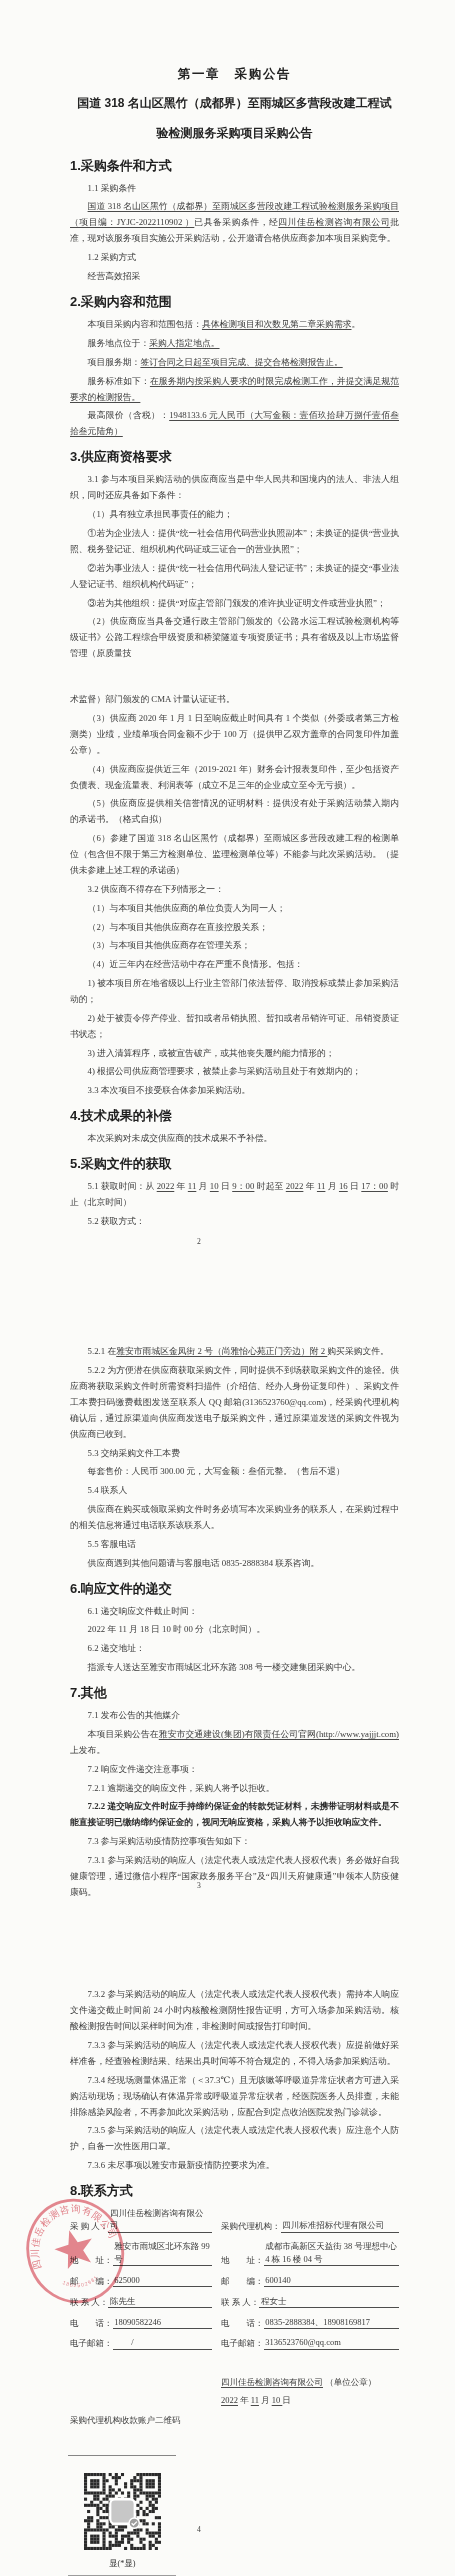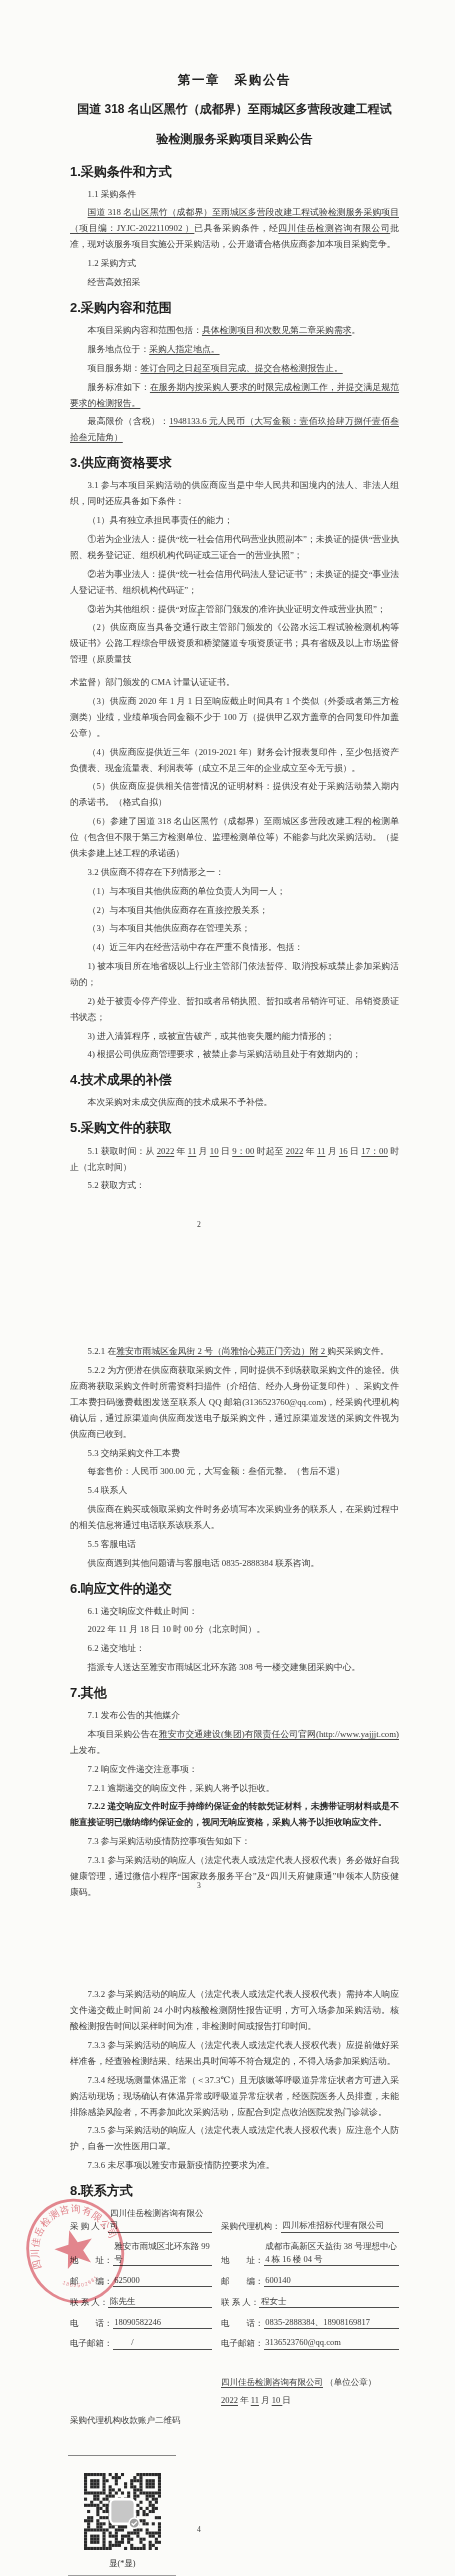--- a/index.html
+++ b/index.html
@@ -1,21 +1,21 @@
 <!DOCTYPE html>
 <html style="font-size:9px"><head>
 <meta charset="utf-8">
 <style>
   html,body{margin:0;padding:0;background:#f4f4f2;}
   .doc{position:relative;width:456px;height:2576px;background:#fbfbf9;color:#3a3a3a;
        font-family:"Liberation Serif","DejaVu Serif",serif;overflow:hidden;}
   .page{position:absolute;left:0;width:456px;box-sizing:border-box;
         padding-left:70px;padding-right:57px;}
-  .page-1{top:16px;height:644px;padding-top:56px;}
-  .page-2{top:627px;height:644px;padding-top:47px;}
+  .page-1{top:10px;height:644px;padding-top:56px;}
+  .page-2{top:644px;height:644px;padding-top:47px;}
   .page-3{top:1288px;height:644px;padding-top:55px;}
   .page-4{top:1932px;height:644px;padding-top:54px;}
   .chapter{text-align:center;font-size:12.5px;font-weight:bold;color:#222;
            font-family:"Liberation Sans","DejaVu Sans",sans-serif;letter-spacing:1.7px;margin-bottom:4.6px;}
   .doc-title{text-align:center;font-size:12px;font-weight:bold;color:#242424;line-height:30px;
              font-family:"Liberation Sans","DejaVu Sans",sans-serif;margin-bottom:3.4px;}
   .h2{font-size:13px;font-weight:bold;color:#1f1f1f;margin:9px 0 5.1px;
       font-family:"Liberation Sans","DejaVu Sans",sans-serif;}
   .p{font-size:8.8px;line-height:16px;margin:0 0 2.8px;text-indent:2em;text-align:justify;}
   .p.noind{text-indent:0;}
@@ -75,20 +75,21 @@
       <div class="p"><span>（6）参建了国道 318 名山区黑竹（成都界）至雨城区多营段改建工程的检测单位（包含但不限于第三方检测单位、监理检测单位等）不能参与此次采购活动。（提供未参建上述工程的承诺函）</span></div>
       <div class="p"><span>3.2 供应商不得存在下列情形之一：</span></div>
       <div class="p"><span>（1）与本项目其他供应商的单位负责人为同一人；</span></div>
       <div class="p"><span>（2）与本项目其他供应商存在直接控股关系；</span></div>
       <div class="p"><span>（3）与本项目其他供应商存在管理关系；</span></div>
       <div class="p"><span>（4）近三年内在经营活动中存在严重不良情形。包括：</span></div>
       <div class="p"><span>1) 被本项目所在地省级以上行业主管部门依法暂停、取消投标或禁止参加采购活动的；</span></div>
       <div class="p"><span>2) 处于被责令停产停业、暂扣或者吊销执照、暂扣或者吊销许可证、吊销资质证书状态；</span></div>
       <div class="p"><span>3) 进入清算程序，或被宣告破产，或其他丧失履约能力情形的；</span></div>
       <div class="p"><span>4) 根据公司供应商管理要求，被禁止参与采购活动且处于有效期内的；</span></div>
+      <div class="p"><span>3.3 本次项目不接受联合体参加采购活动。</span></div>
       <div class="h2">4.技术成果的补偿</div>
       <div class="p"><span>本次采购对未成交供应商的技术成果不予补偿。</span></div>
       <div class="h2">5.采购文件的获取</div>
       <div class="p"><span>5.1 获取时间：从 </span><span class="u">2022</span><span> 年 </span><span class="u">11</span><span> 月 </span><span class="u">10</span><span> 日 </span><span class="u">9：00</span><span> 时起至 </span><span class="u">2022</span><span> 年 </span><span class="u">11</span><span> 月 </span><span class="u">16</span><span> 日 </span><span class="u">17：00</span><span> 时止（北京时间）</span></div>
       <div class="p"><span>5.2 获取方式：</span></div>
       <div class="page-number">2</div>
     </section>
     <section class="page page-3">
       <div class="p"><span>5.2.1 在</span><span class="u">雅安市雨城区金凤街 2 号（尚雅怡心苑正门旁边）附 2 </span><span>购买采购文件。</span></div>
       <div class="p"><span>5.2.2 为方便潜在供应商获取采购文件，同时提供不到场获取采购文件的途径。供应商将获取采购文件时所需资料扫描件（介绍信、经办人身份证复印件）、采购文件工本费扫码缴费截图发送至联系人 QQ 邮箱(3136523760@qq.com)，经采购代理机构确认后，通过原渠道向供应商发送电子版采购文件，通过原渠道发送的采购文件视为供应商已收到。</span></div>

